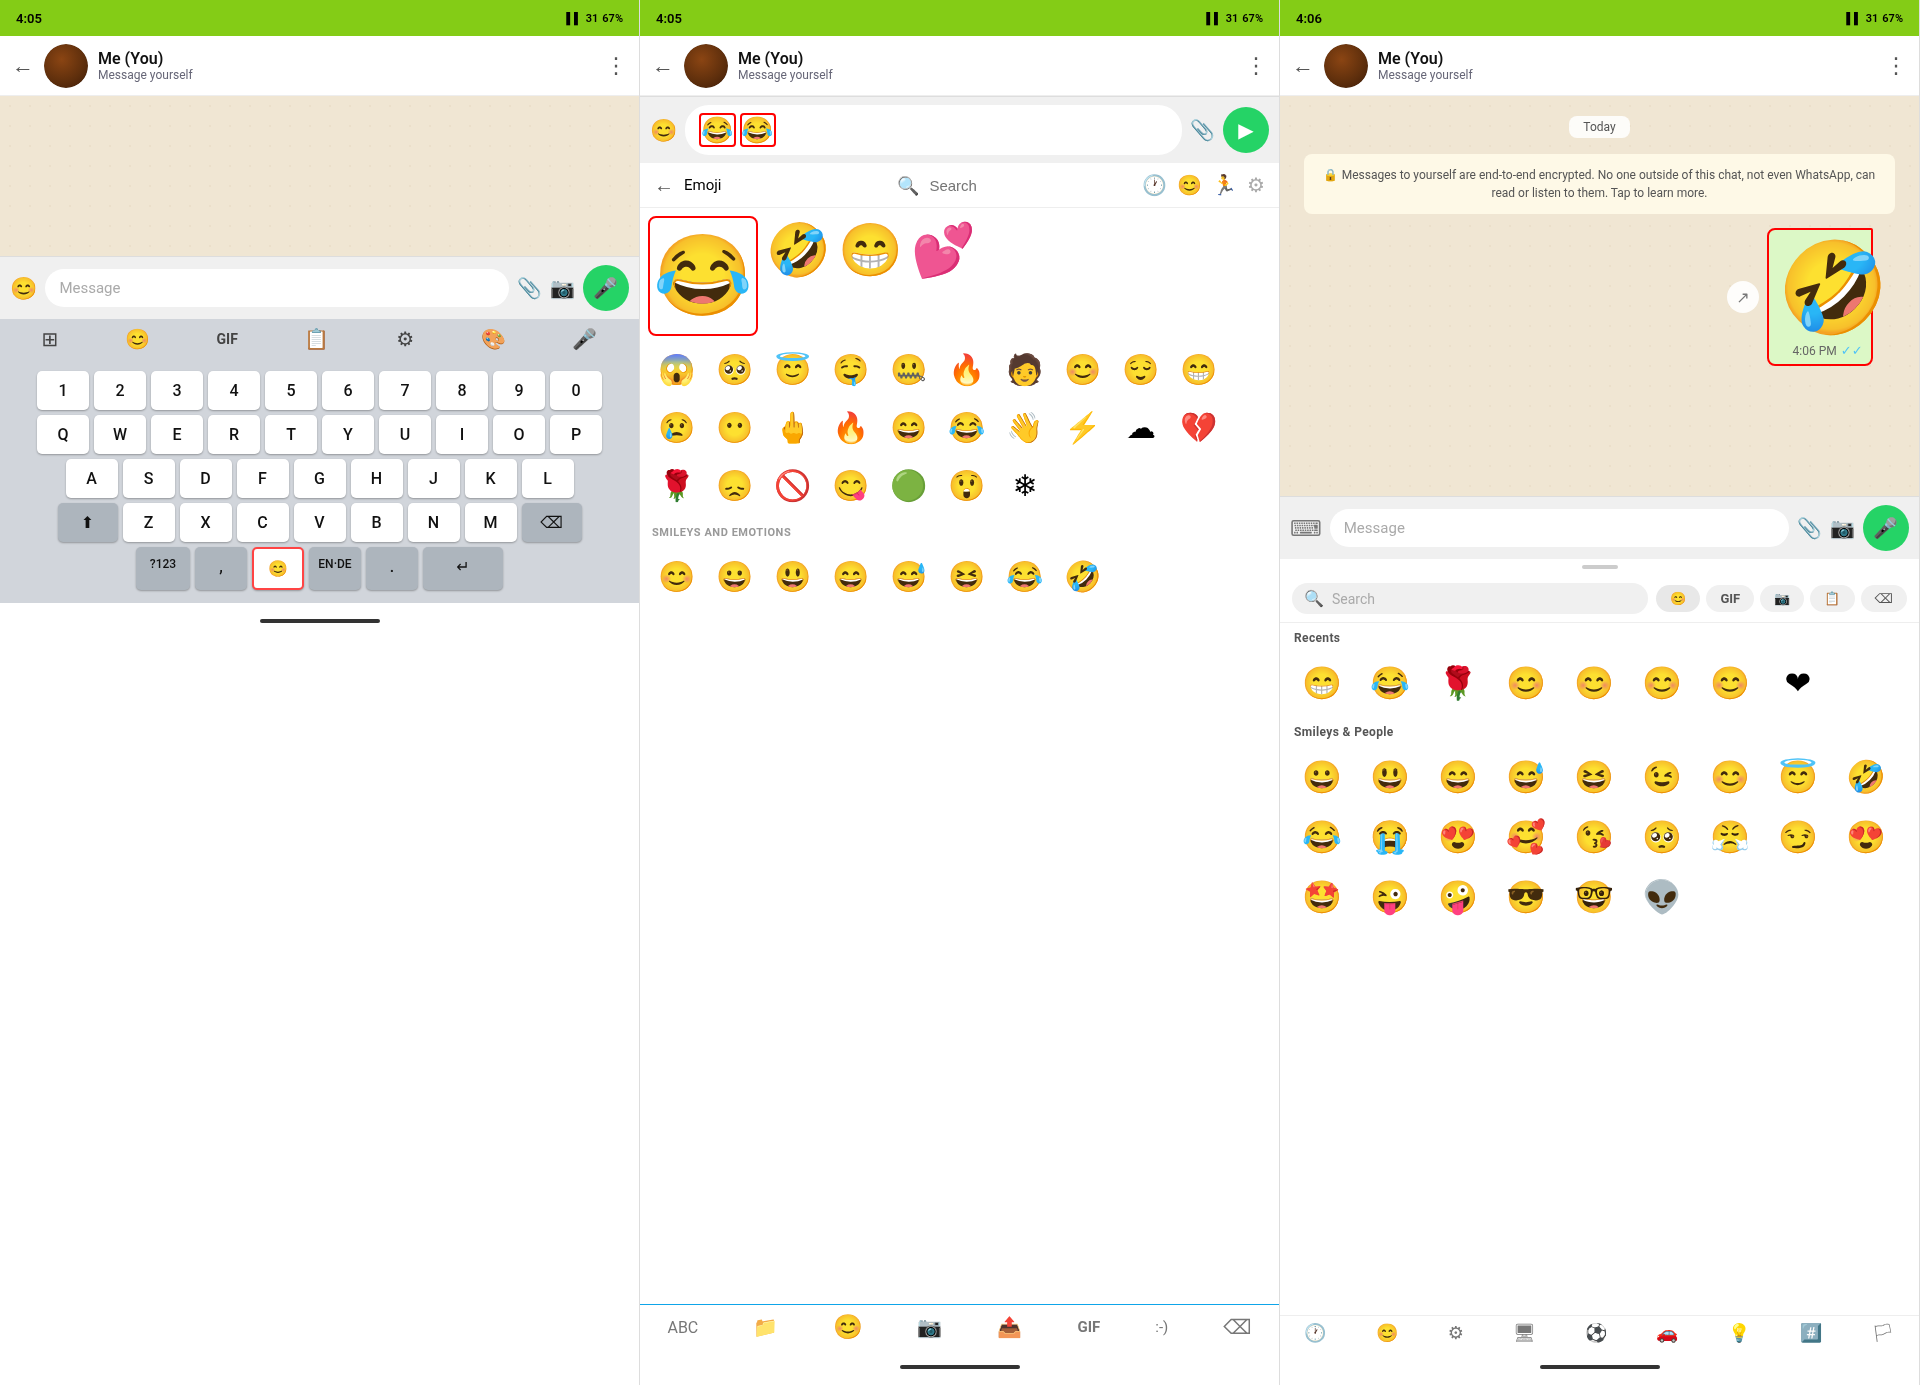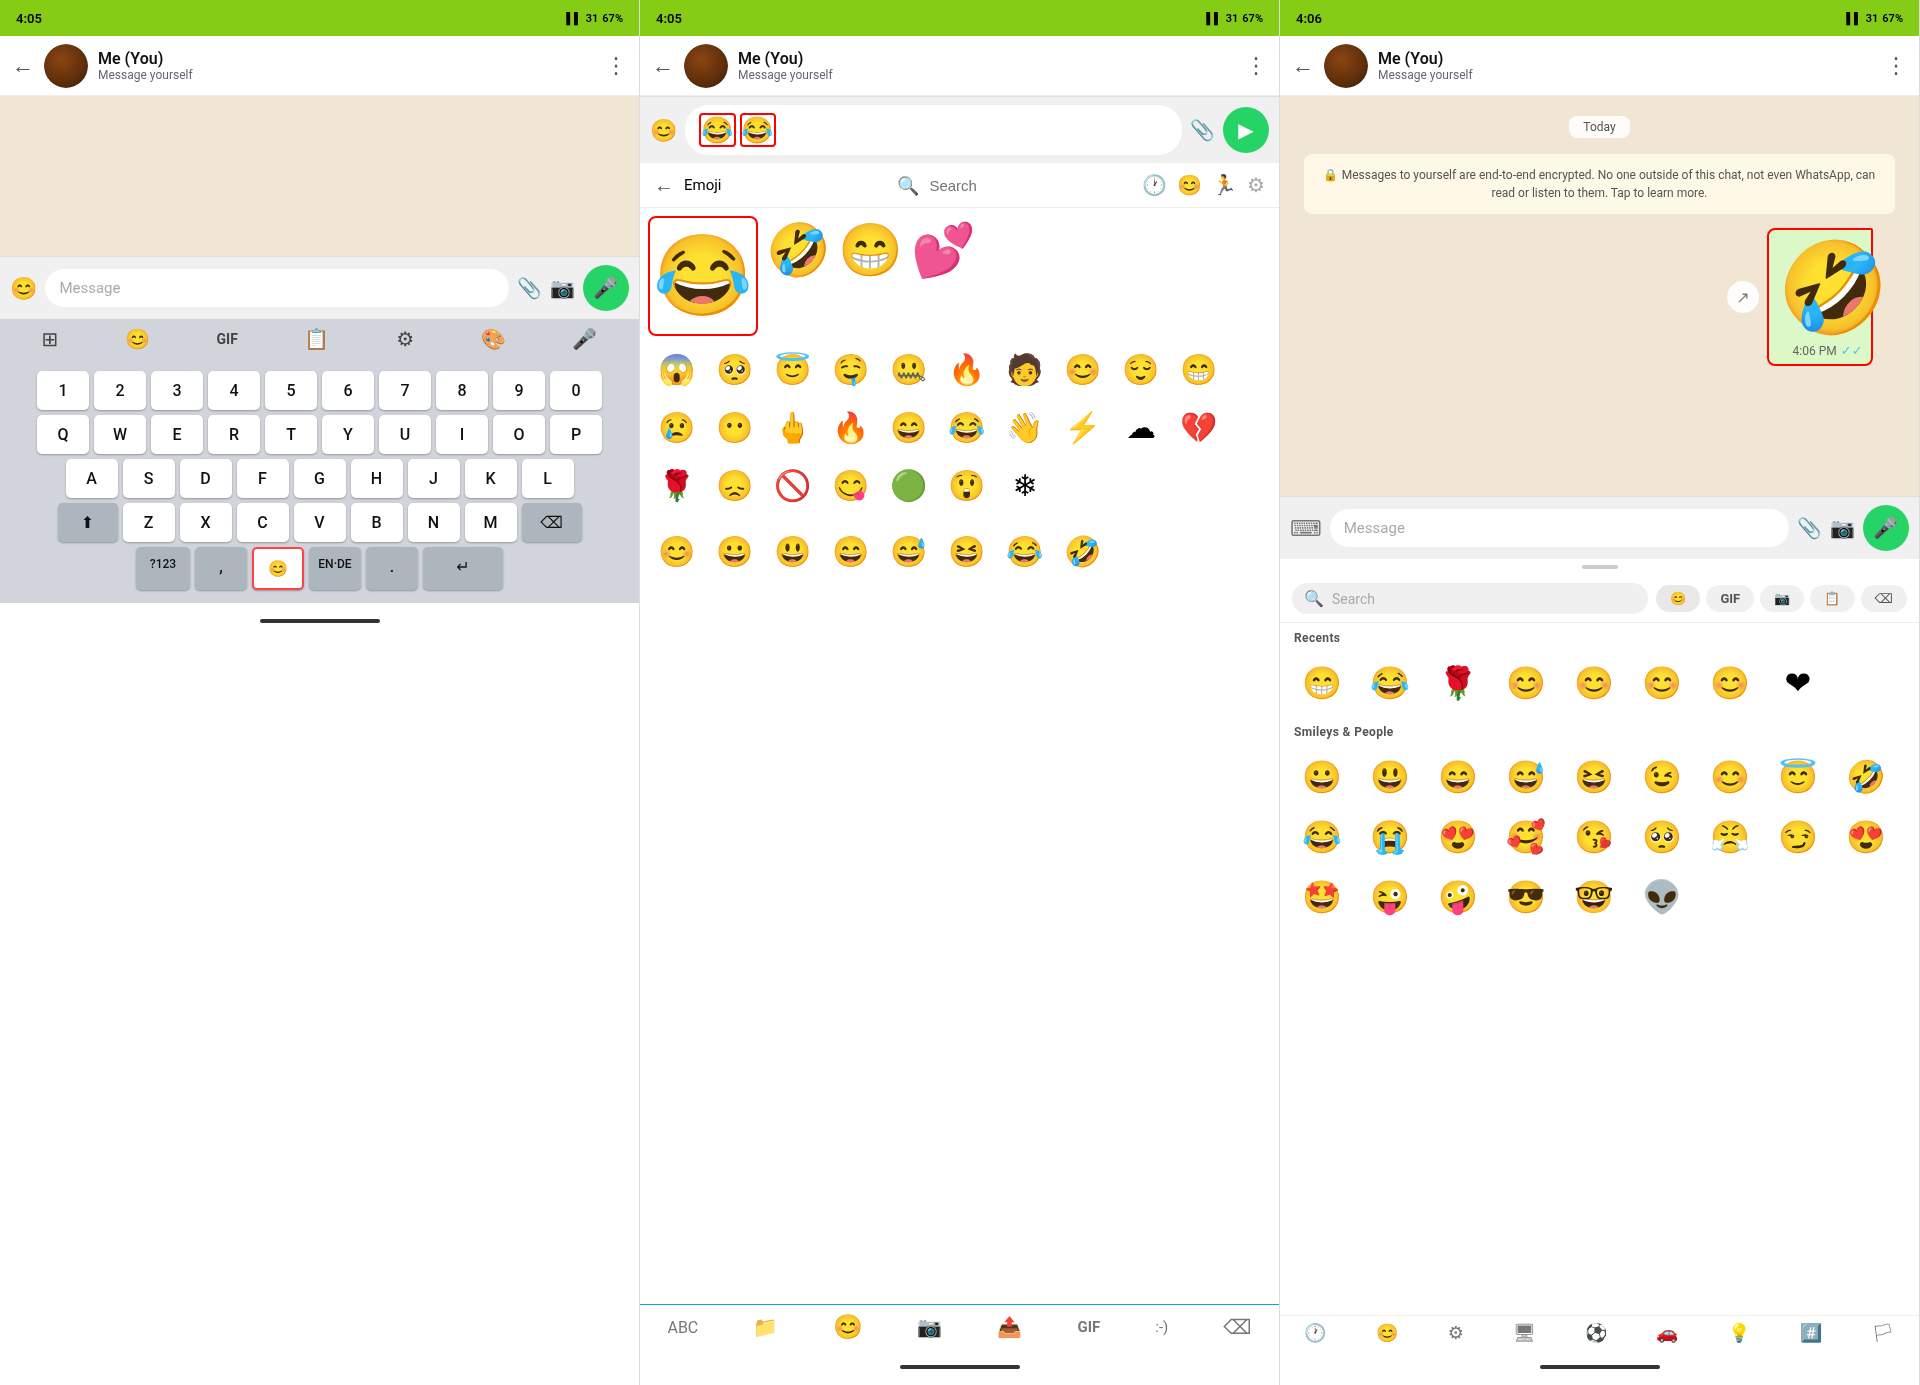--- a/index.html
+++ b/index.html
@@ -579,20 +579,21 @@
     <span class="emoji-item">💔</span>
     <span class="emoji-item">🌹</span>
     <span class="emoji-item">😞</span>
     <span class="emoji-item">🚫</span>
     <span class="emoji-item">😋</span>
     <span class="emoji-item">🟢</span>
     <span class="emoji-item">😲</span>
     <span class="emoji-item">❄</span>
   </div>
 
+  <div class="emoji-section-title">SMILEYS AND EMOTIONS</div>
   <div class="emoji-grid">
     <span class="emoji-item">😊</span>
     <span class="emoji-item">😀</span>
     <span class="emoji-item">😃</span>
     <span class="emoji-item">😄</span>
     <span class="emoji-item">😅</span>
     <span class="emoji-item">😆</span>
     <span class="emoji-item">😂</span>
     <span class="emoji-item">🤣</span>
   </div>

